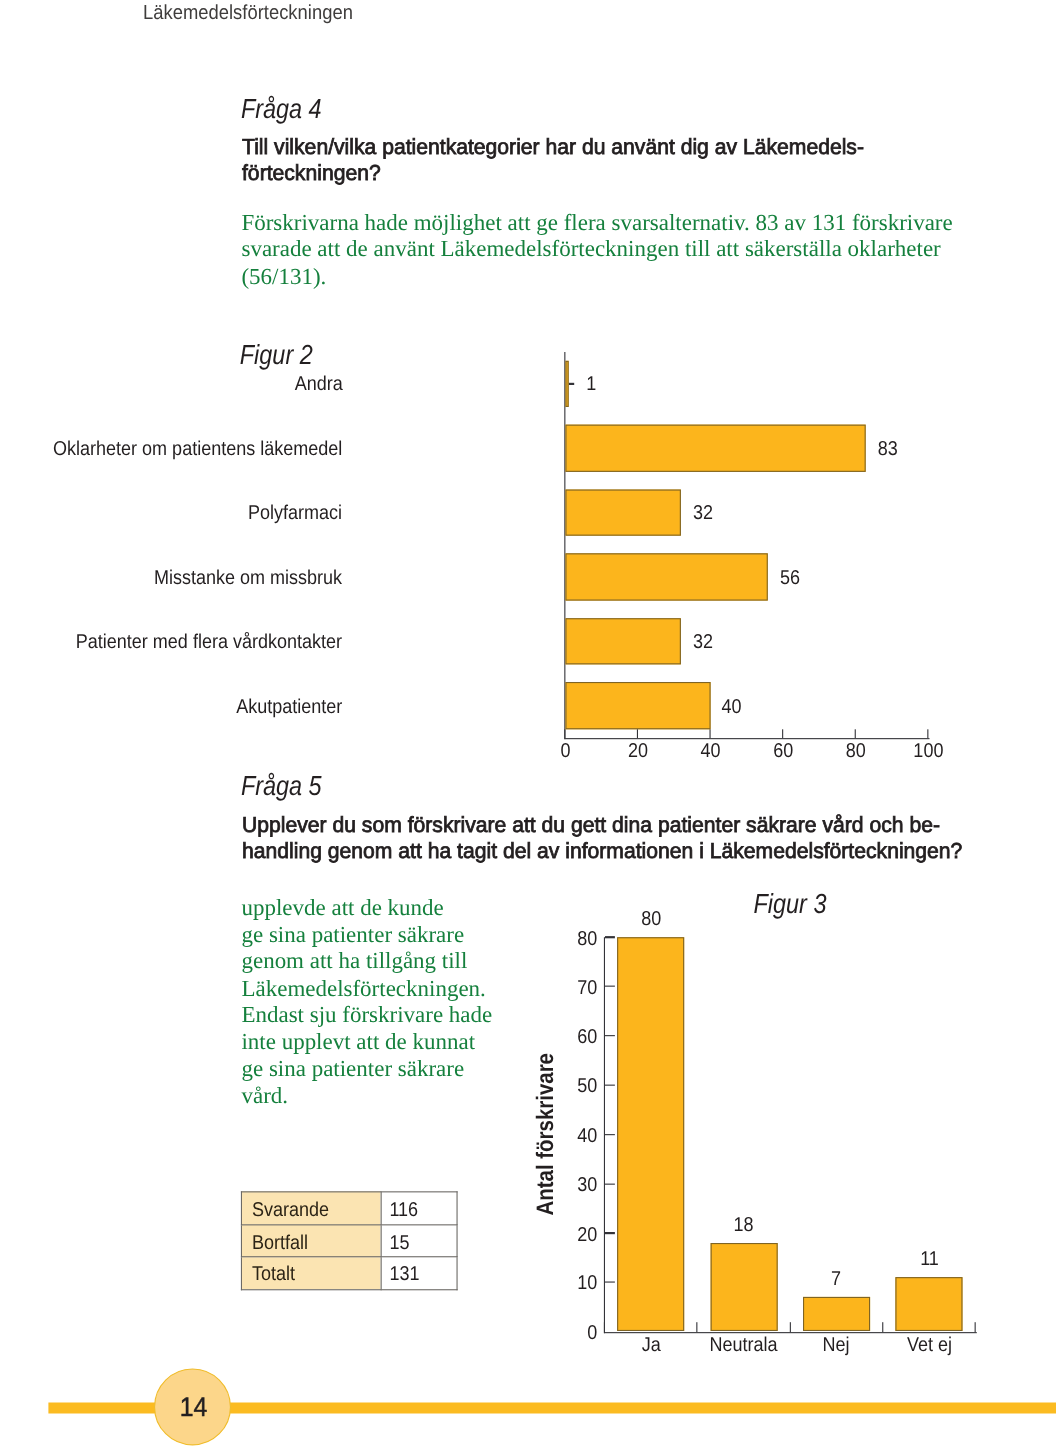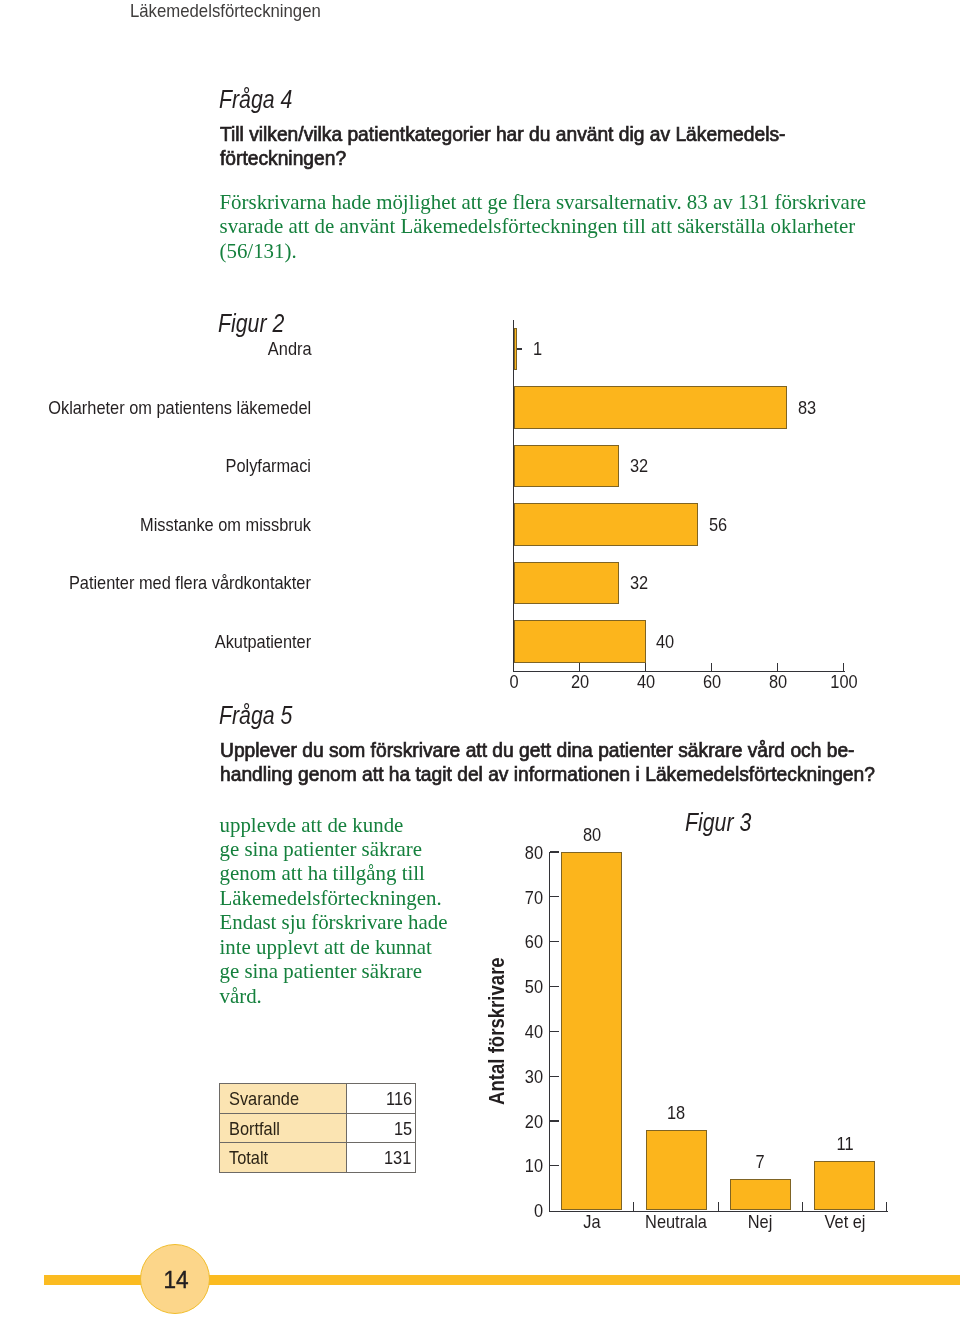--- a/index.html
+++ b/index.html
@@ -37,21 +37,21 @@
   .tick-label{position:absolute;font-size:18.2px;color:#231f20;white-space:nowrap;
      transform:scaleX(0.9);transform-origin:50% 0;}
   .yaxis-title{position:absolute;font-size:21px;font-weight:bold;color:#231f20;white-space:nowrap;
      transform-origin:0 0;transform:rotate(-90deg) scale(0.885,1.03);}
 
   
   #stats-table{left:175.2px;top:1082.9px;width:196.5px;border-collapse:collapse;}
   #stats-table td{border:1.2px solid #6d6a66;font-size:18.2px;height:27.2px;padding:1.5px 0 0 9px;
      color:#231f20;vertical-align:middle;line-height:1;}
   #stats-table td.k{background:#FBE4B2;width:127px;color:#2c2416;}
-  #stats-table td.v{background:#ffffff;width:69.5px;padding-left:7px;text-align:right;}
+  #stats-table td.v{background:#ffffff;width:69.5px;padding-left:7px;}
   #stats-table td span{display:inline-block;transform:scaleX(0.9);transform-origin:0 50%;}
 
   
   #footer-bar{left:0;top:1275px;width:960px;height:10px;background:#FBBB21;}
   #page-badge{left:96px;top:1244px;width:70px;height:70px;border-radius:50%;
       background:#FCD68A;border:1.5px solid #F0BC2A;box-sizing:border-box;}
   #page-num{position:absolute;left:0;top:0;width:70px;height:70px;display:flex;
       align-items:center;justify-content:center;font-size:24.5px;color:#231f20;
       -webkit-text-stroke:0.45px #231f20;transform:scaleX(0.92);transform-origin:50% 50%;}
 </style>

